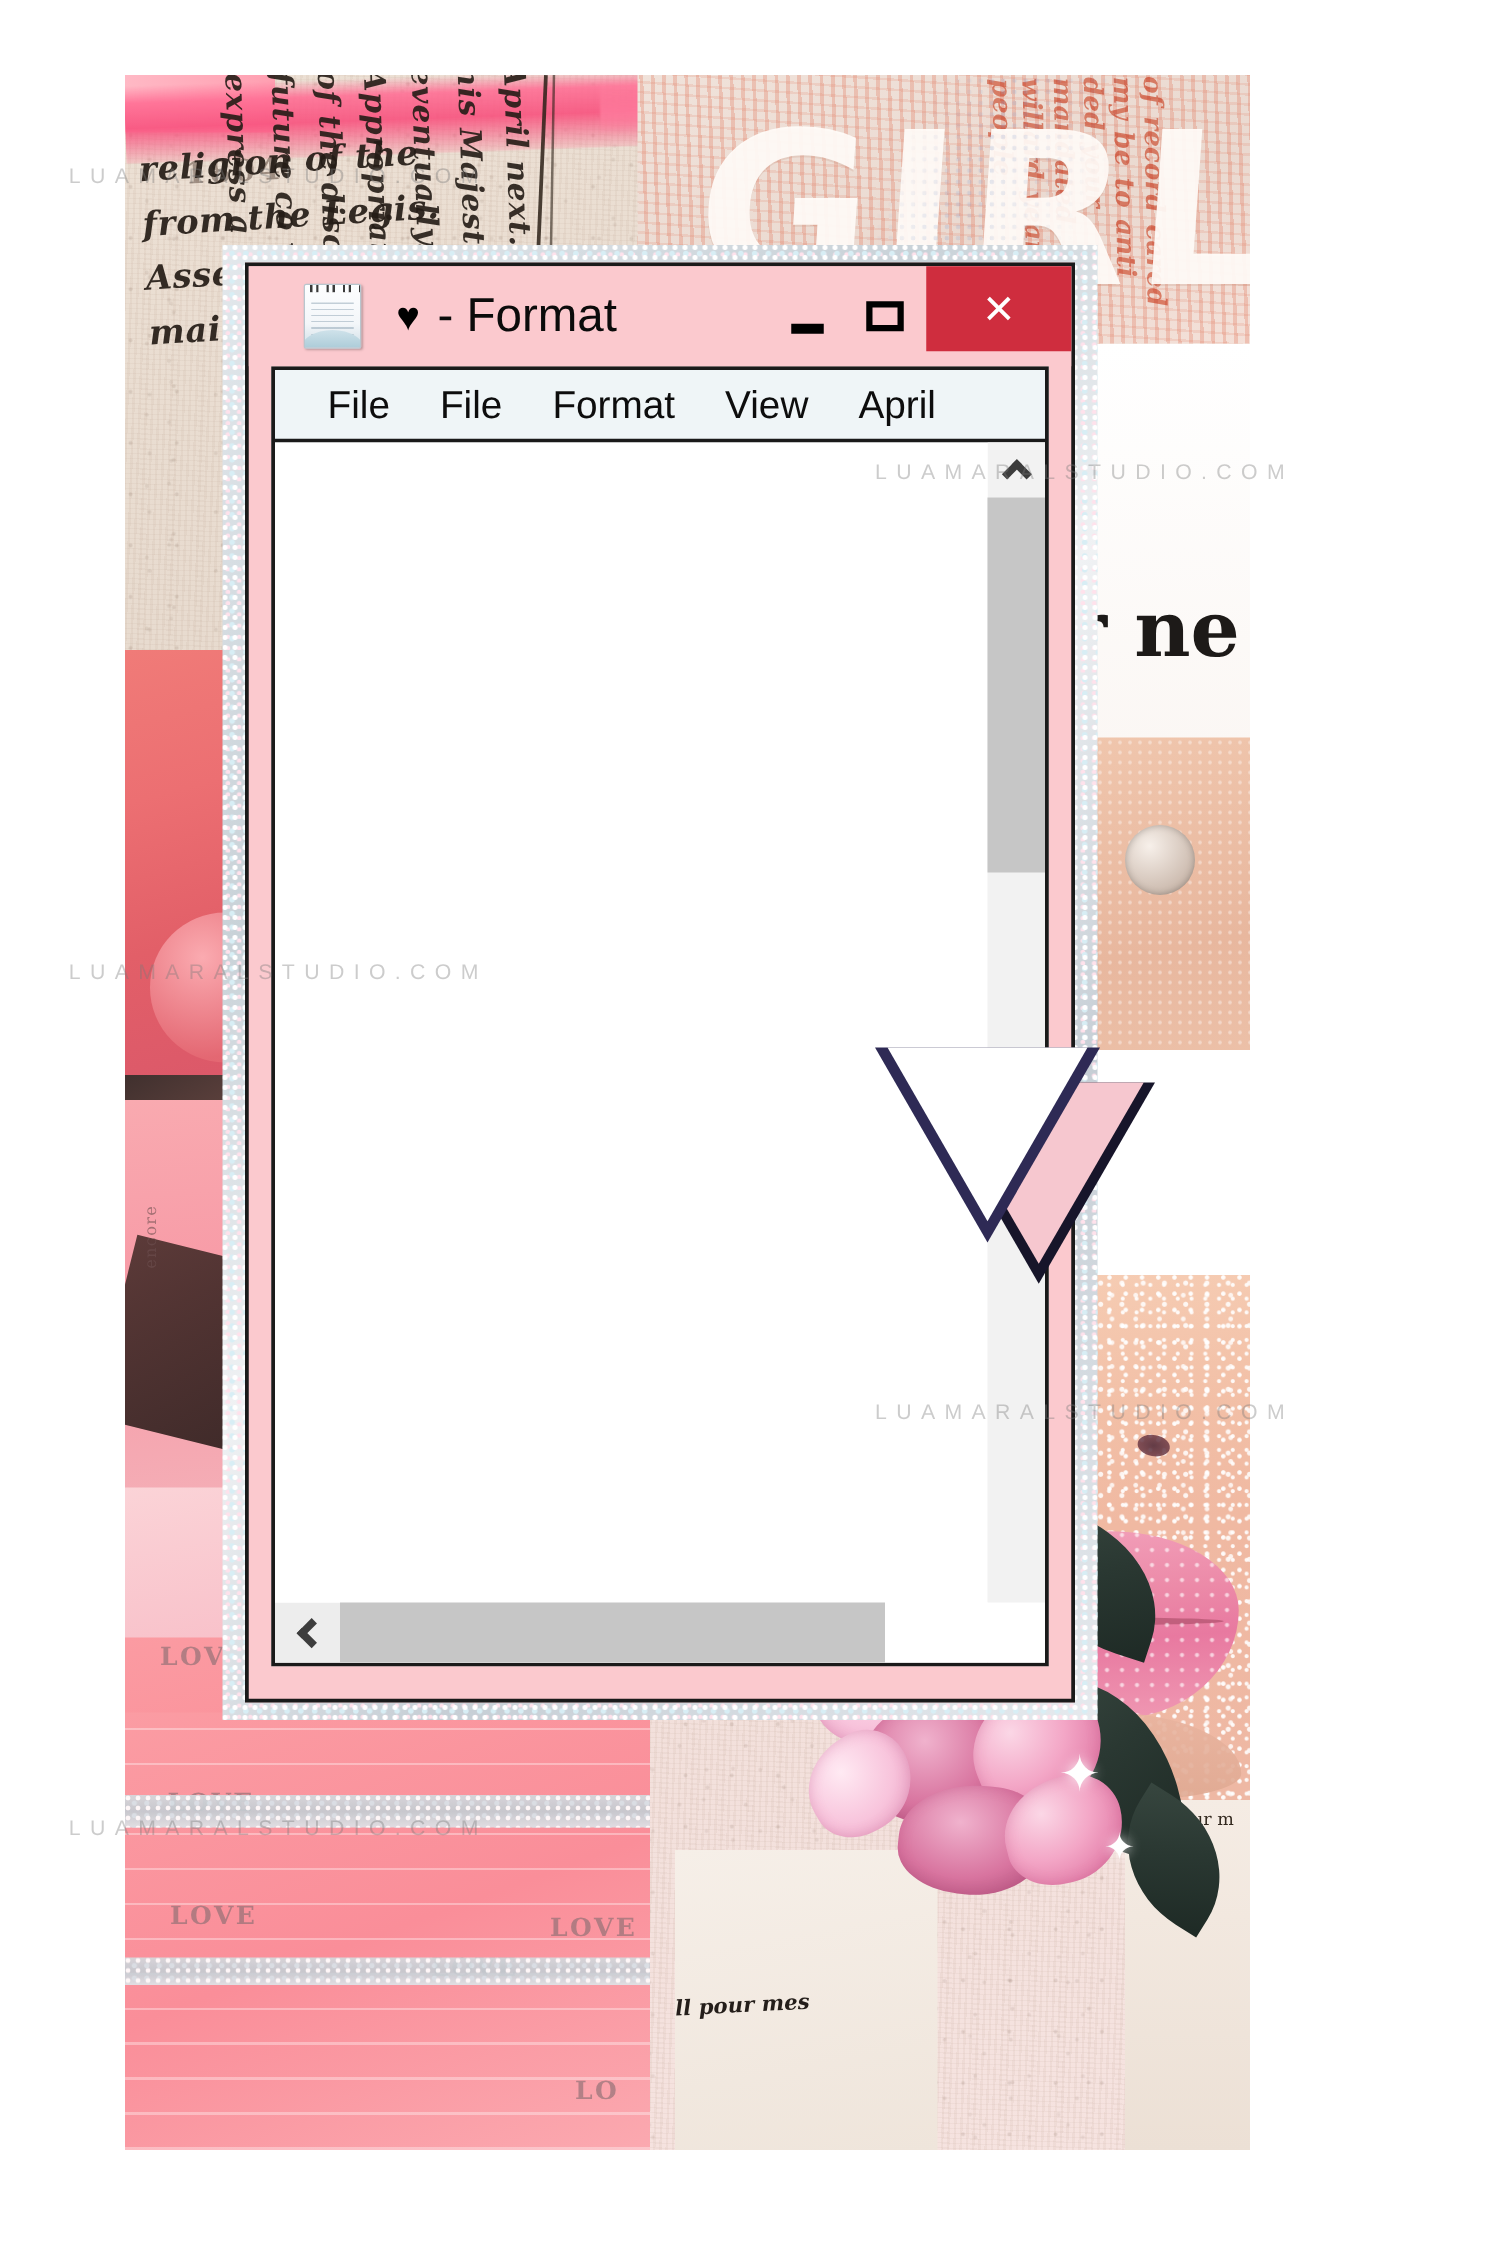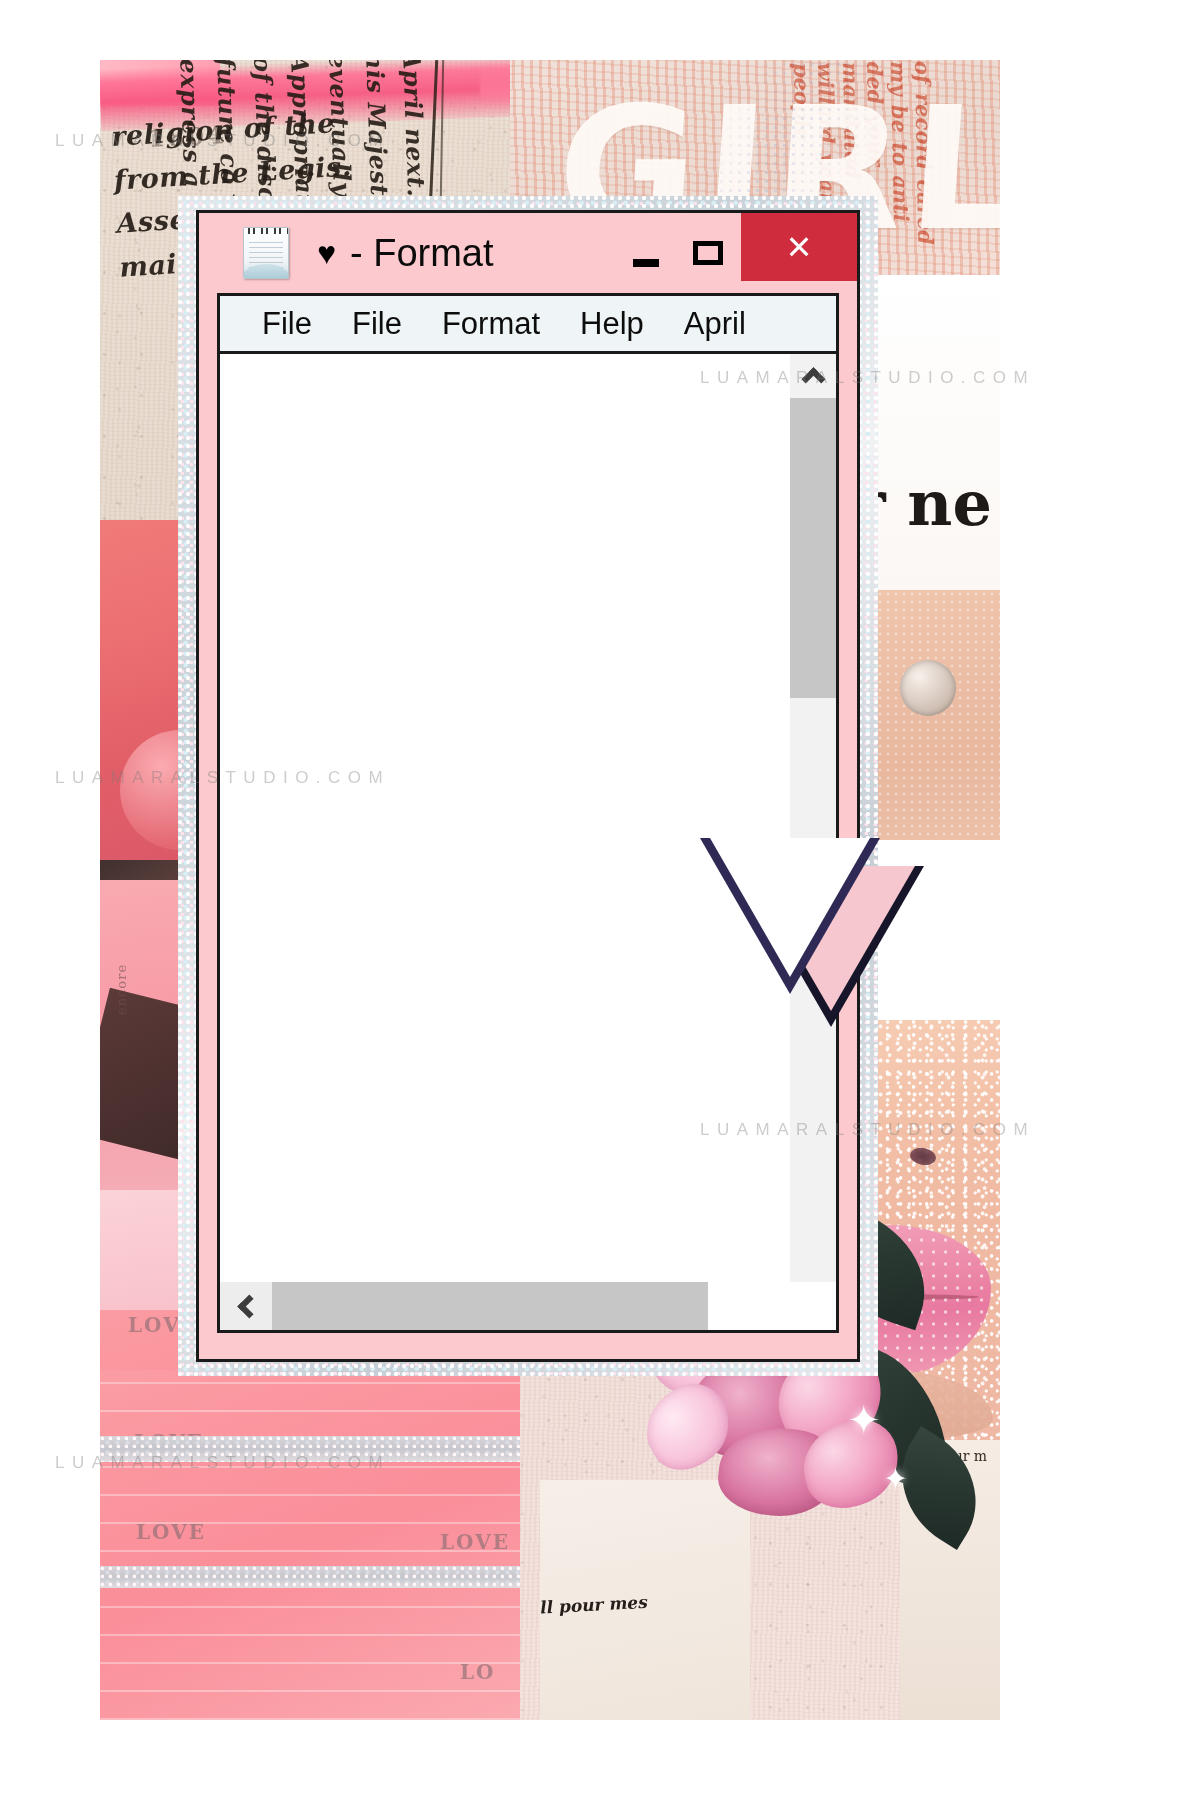--- a/index.html
+++ b/index.html
@@ -744,21 +744,21 @@
         <div class="btn-close">×</div>
       </div>
     </div>
 
     <div class="client">
 
       <div class="menubar">
         <div class="menu-item">File</div>
         <div class="menu-item">File</div>
         <div class="menu-item">Format</div>
-        <div class="menu-item">Help</div>
+        <div class="menu-item">View</div>
         <div class="menu-item">April</div>
       </div>
 
       <div class="editor-row">
         <div class="textarea-area"></div>
 
         <div class="vscroll">
           <div class="vs-up">
             <span class="chev up"></span>
           </div>

